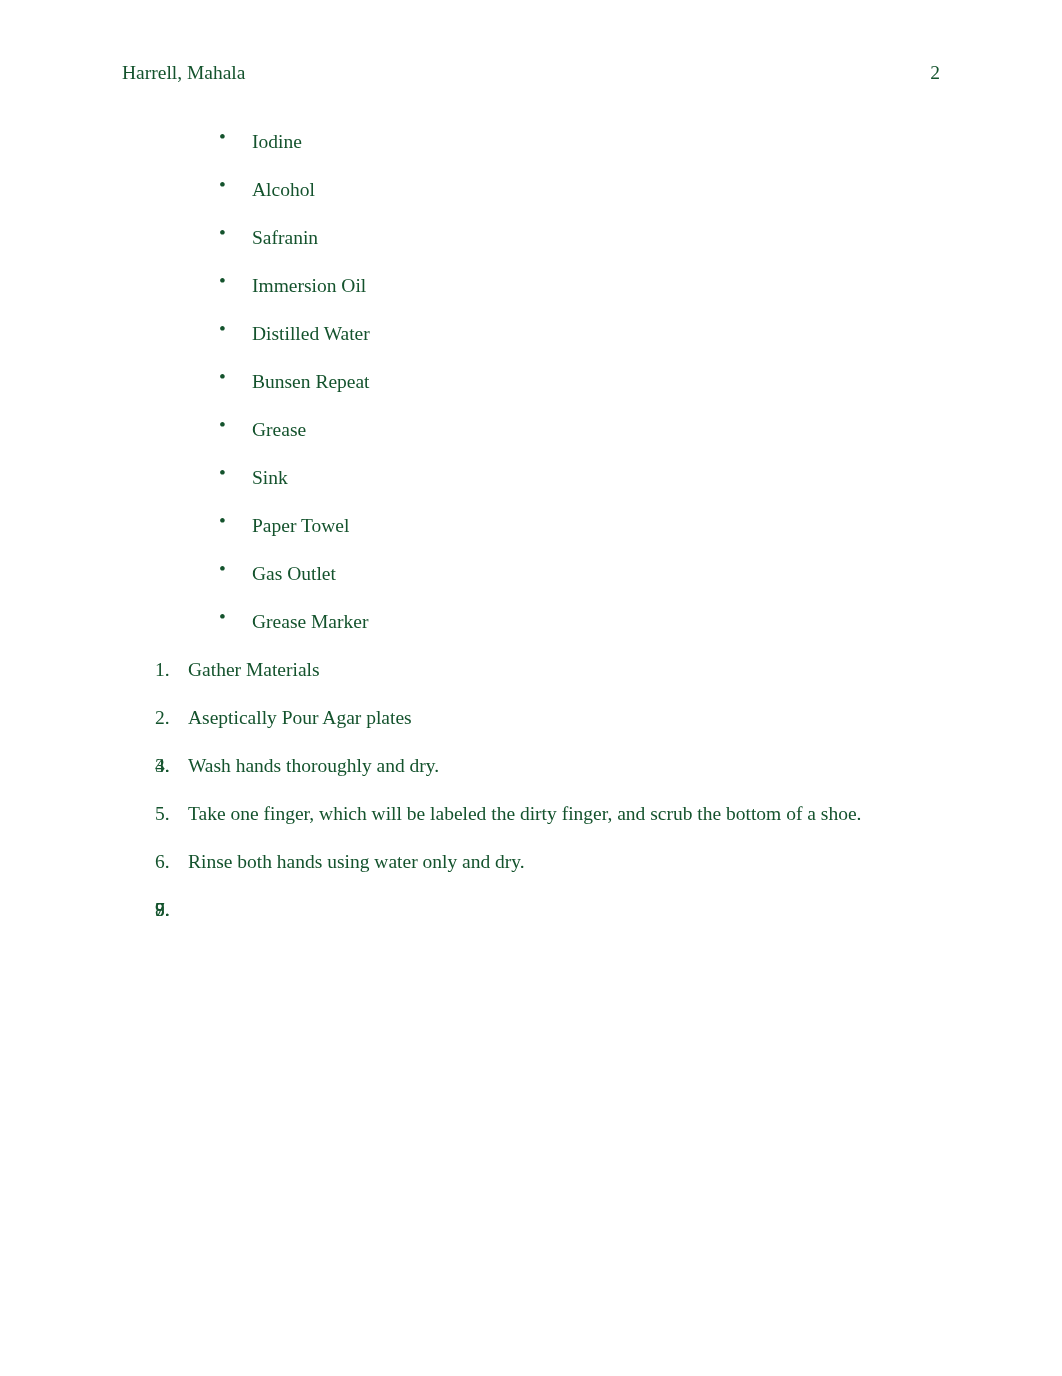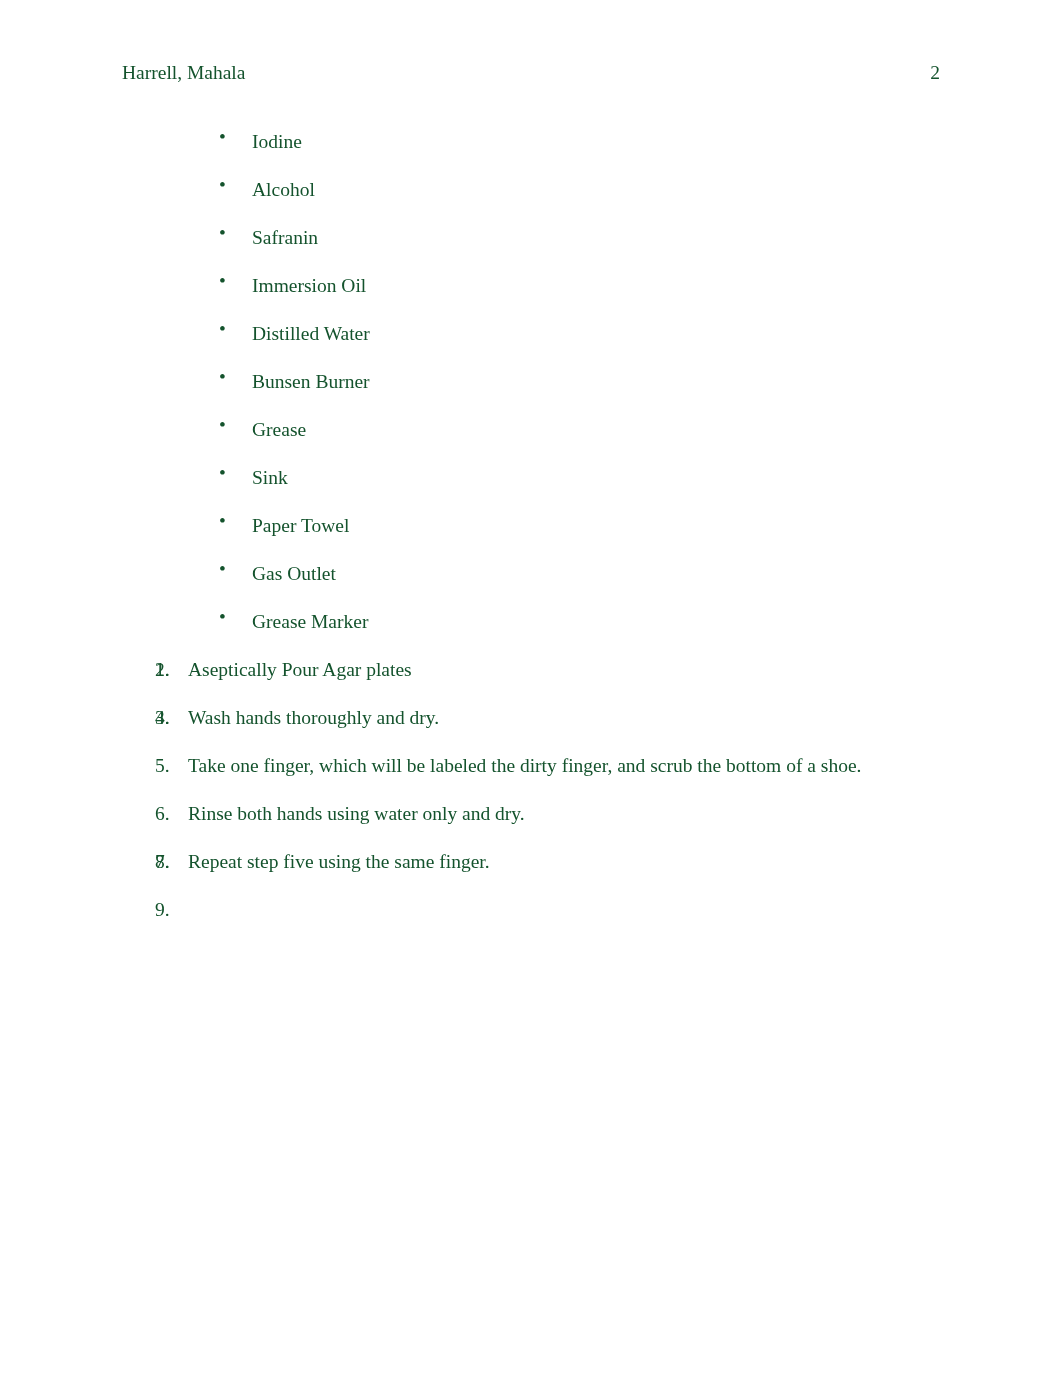--- a/index.html
+++ b/index.html
@@ -132,21 +132,21 @@
       <li class="list-item">
         <span class="bullet-marker">•</span>
         <span>Immersion Oil</span>
       </li>
       <li class="list-item">
         <span class="bullet-marker">•</span>
         <span>Distilled Water</span>
       </li>
       <li class="list-item">
         <span class="bullet-marker">•</span>
-        <span>Bunsen Burner</span>
+        <span>Bunsen Repeat</span>
       </li>
       <li class="list-item">
         <span class="bullet-marker">•</span>
         <span>Grease</span>
       </li>
       <li class="list-item">
         <span class="bullet-marker">•</span>
         <span>Sink</span>
       </li>
       <li class="list-item">
@@ -159,20 +159,21 @@
       </li>
       <li class="list-item">
         <span class="bullet-marker">•</span>
         <span>Grease Marker</span>
       </li>
     </ul>
 
     <ol class="procedure-list">
       <li class="list-item">
         <span class="number-marker">1.</span>
+        <span class="item-text">Gather Materials</span>
       </li>
       <li class="list-item">
         <span class="number-marker">2.</span>
         <span class="item-text">Aseptically Pour Agar plates</span>
       </li>
       <li class="list-item">
         <span class="number-marker">3.</span>
       </li>
       <li class="list-item">
         <span class="number-marker">4.</span>
@@ -184,21 +185,20 @@
       </li>
       <li class="list-item">
         <span class="number-marker">6.</span>
         <span class="item-text">Rinse both hands using water only and dry.</span>
       </li>
       <li class="list-item">
         <span class="number-marker">7.</span>
       </li>
       <li class="list-item">
         <span class="number-marker">8.</span>
-        <span class="item-text">Repeat step five using the same finger.</span>
       </li>
       <li class="list-item">
         <span class="number-marker">9.</span>
       </li>
     </ol>
 
   </div>
 </div>
 
 </body></html>

